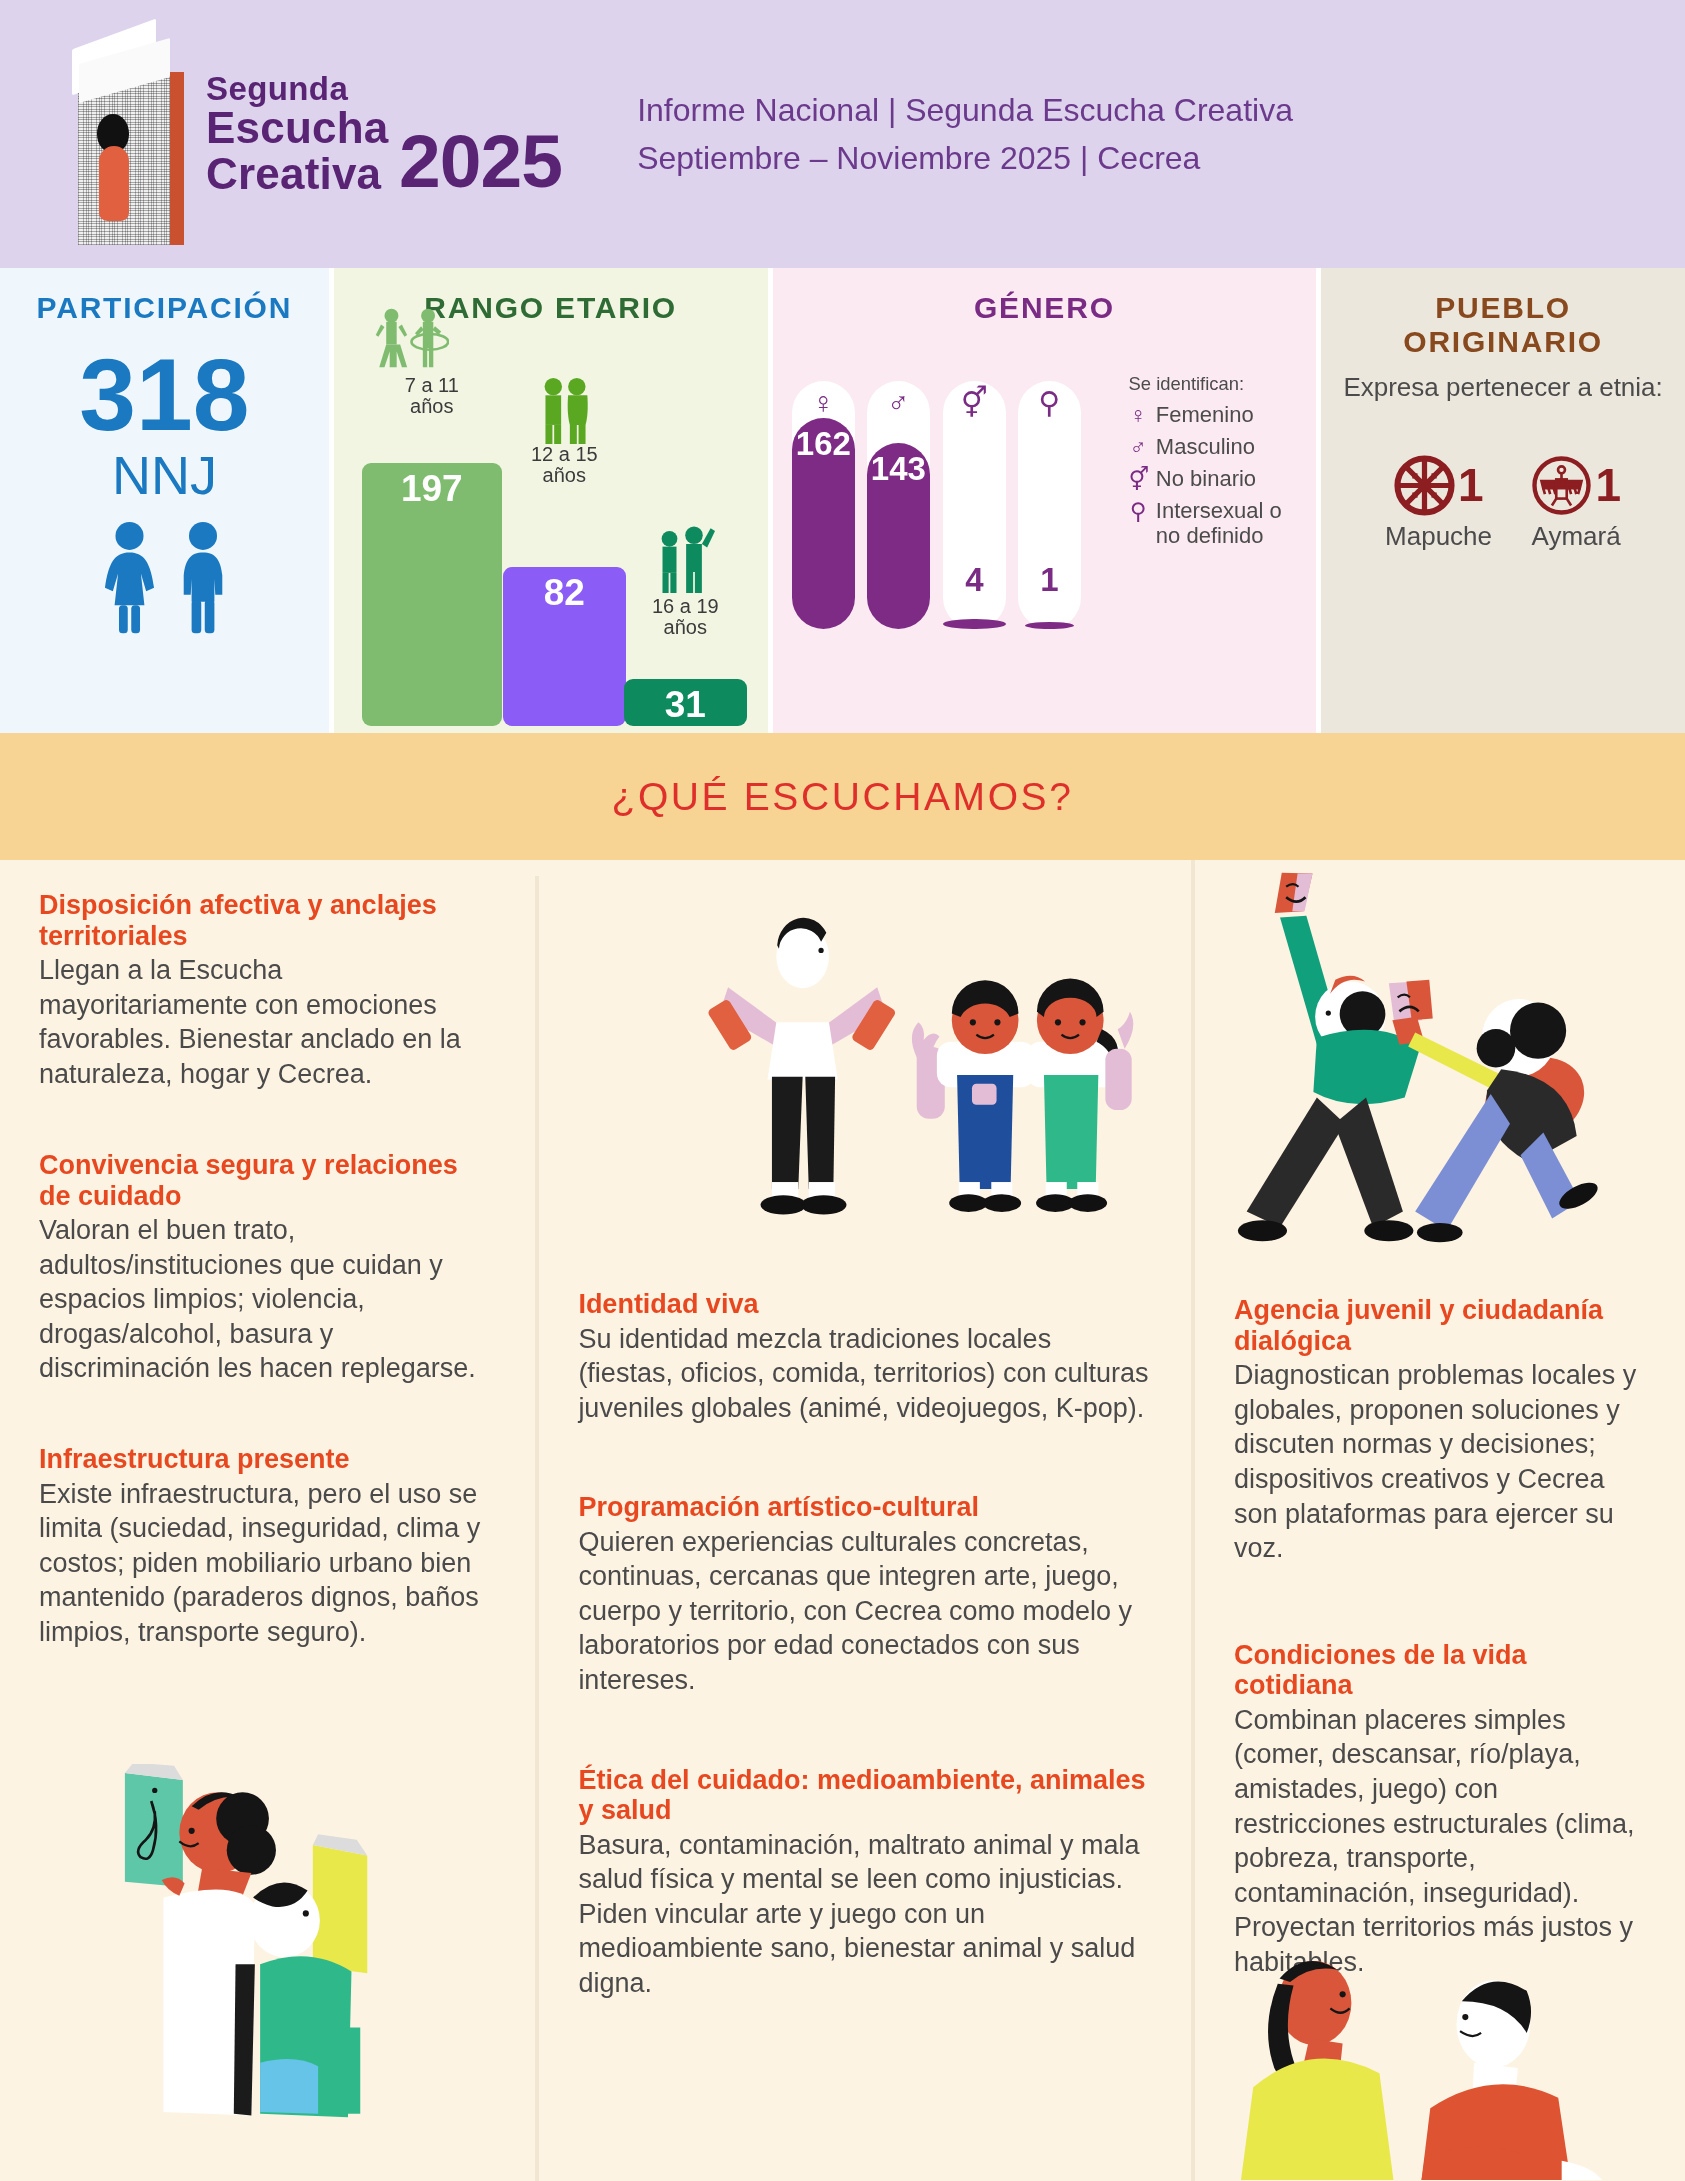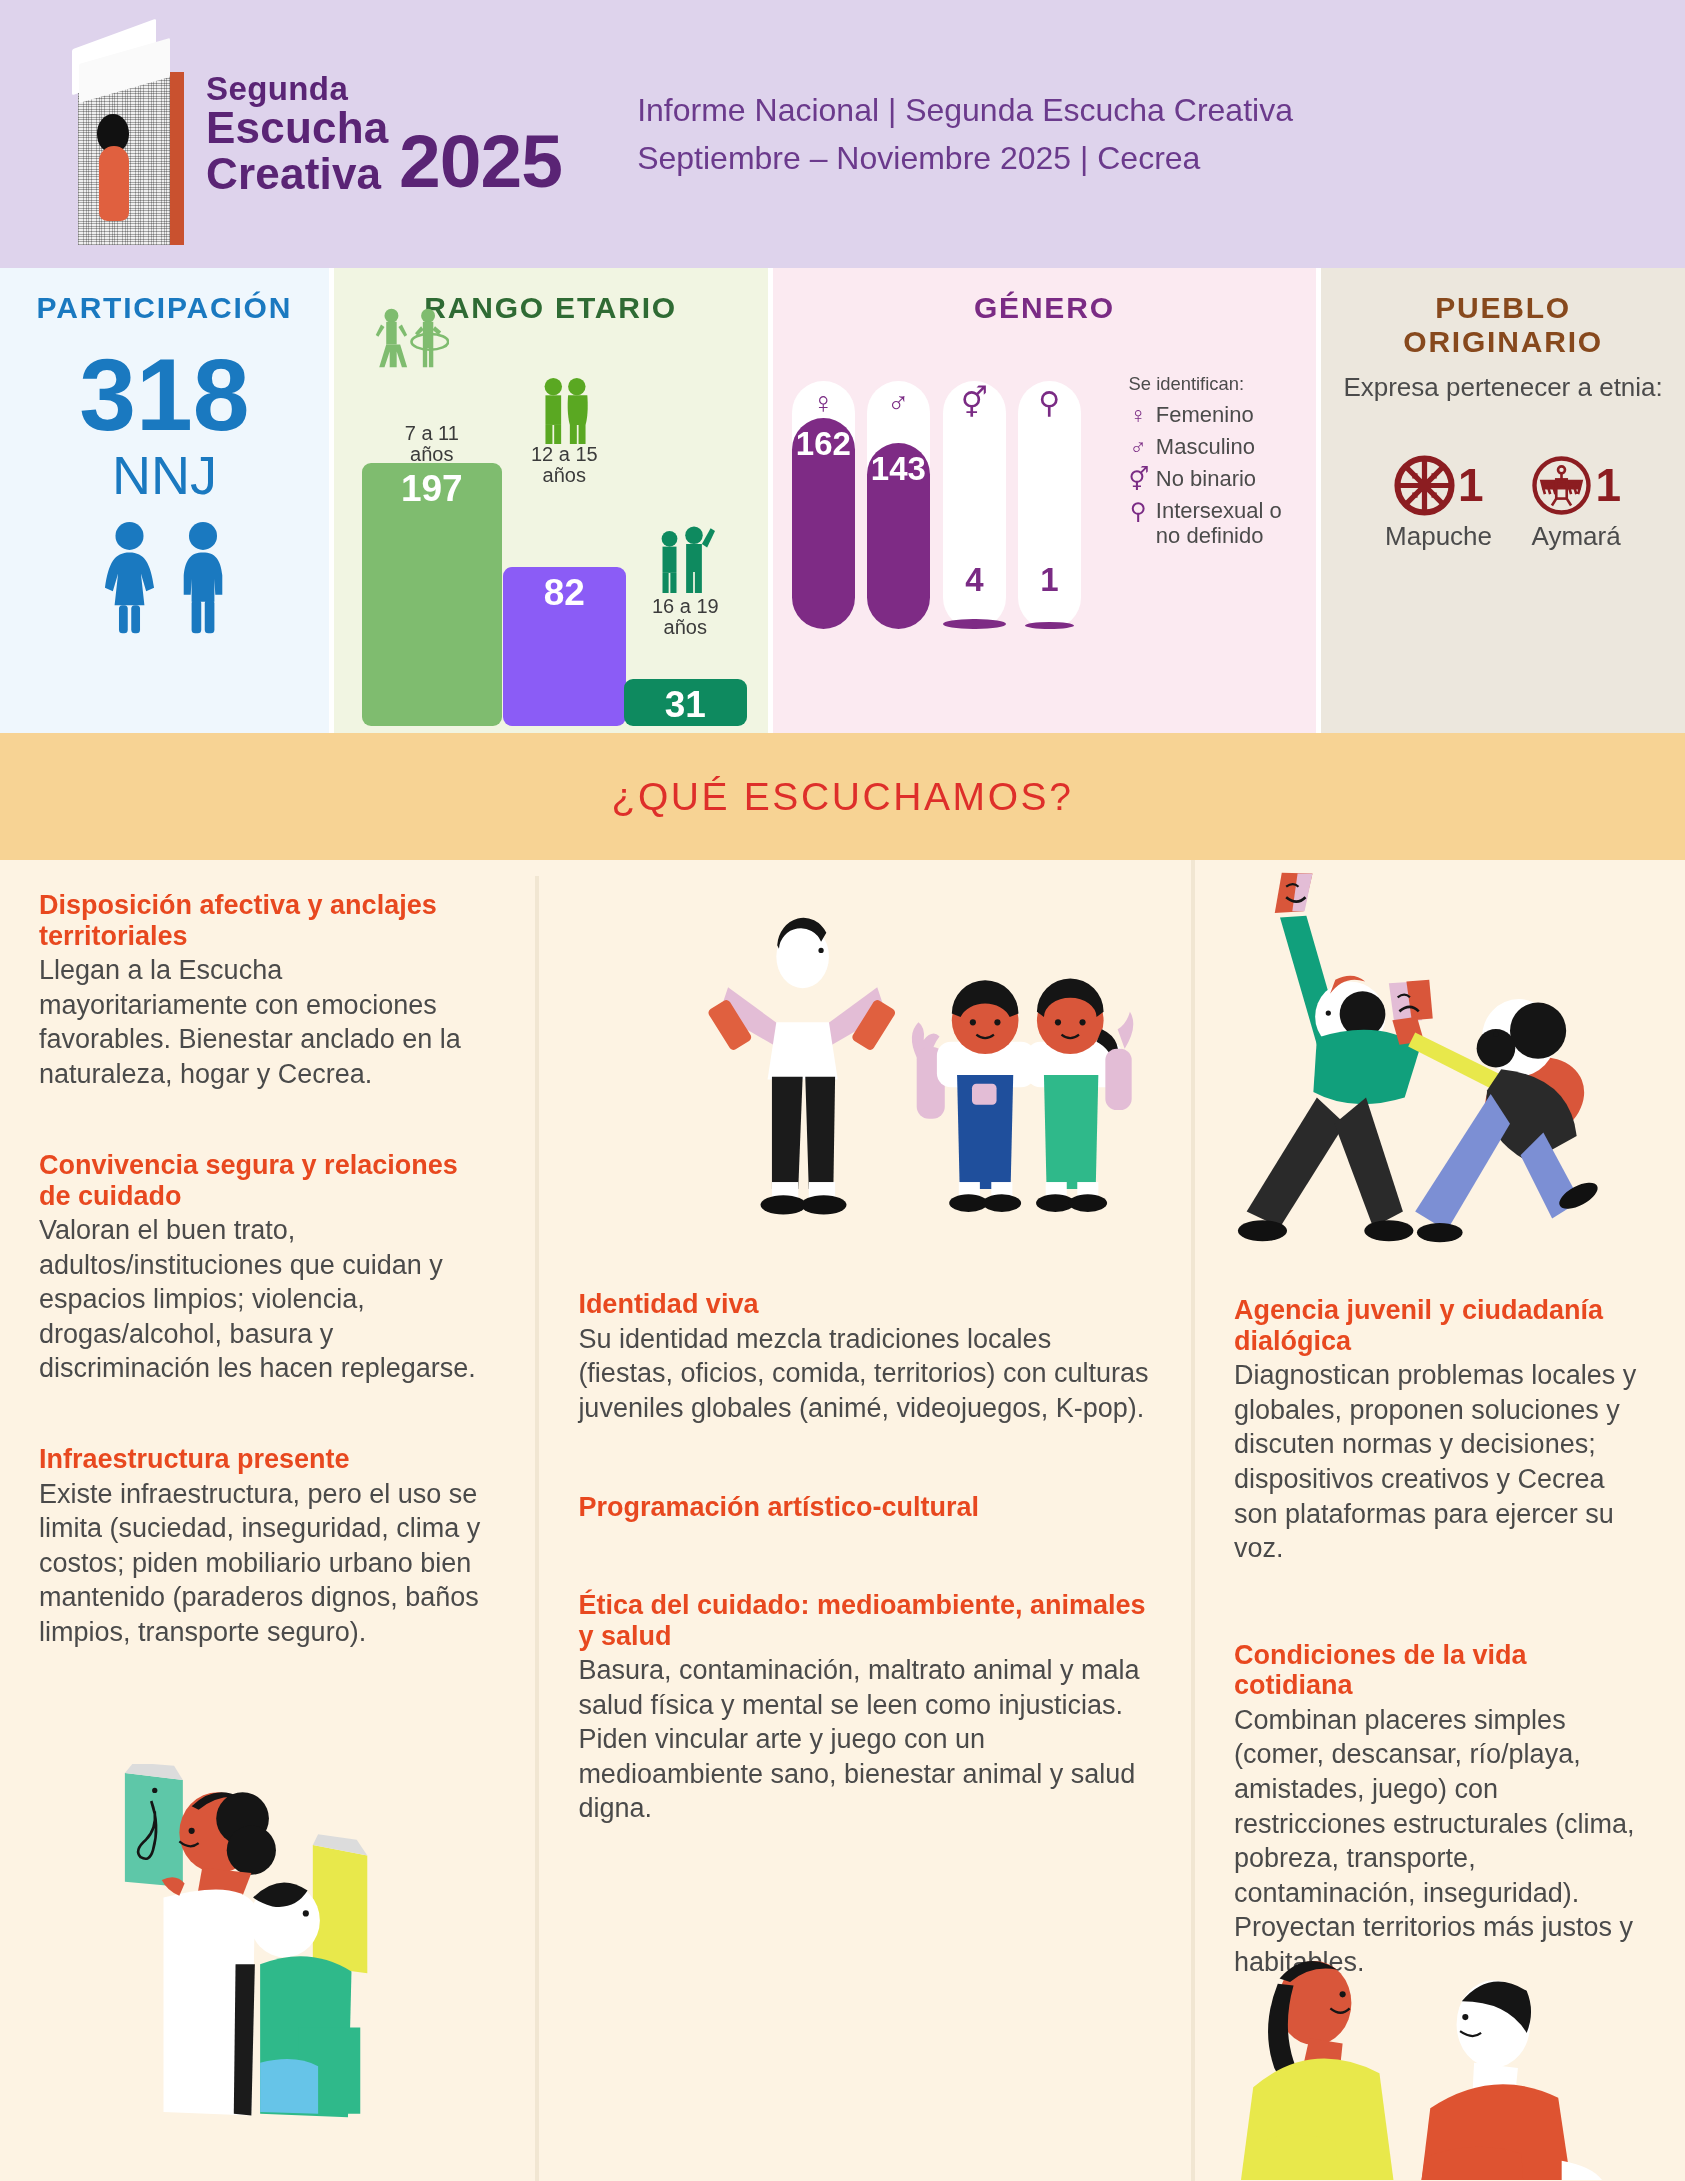--- a/index.html
+++ b/index.html
@@ -182,21 +182,21 @@
                 <path d="M8 20 l-6 12 3 2 7-11z"></path>
                 <path d="M32 20 l6 12 -3 2 -7-11z"></path>
               <circle cx="62" cy="10" r="8"></circle>
                 <path d="M56 17 h12 v30 h-12z"></path>
                 <path d="M56 47 h5 v22 h-5z M63 47 h5 v22 h-5z"></path>
                 <path d="M54 22 l-7 8 3 3 7-7z"></path>
                 <path d="M70 22 l7 6 -3 4 -7-6z"></path>
               <ellipse cx="64" cy="40" rx="21" ry="9" fill="none" stroke="#7fbc6f" stroke-width="3"></ellipse>
             </g>
           </svg>
-          <div class="age-lbl" style="top:-88px;margin-top:48px;">
+          <div class="age-lbl" style="top:-88px;">
             <span>7 a 11</span><br><span>años</span>
           </div>
           <div class="age-bar" style="height:263px;background:#7fbc6f;">
             <div class="val">197</div>
           </div>
         </div>
 
         <div class="age-col" style="left:169px;width:123px;">
           <svg width="61" height="70" viewBox="0 0 70 80" style="position:absolute;left:32px;top:-191px;">
             <g fill="#5aa822">
@@ -353,20 +353,21 @@
 
     <div class="col col-m">
       <div class="spacer-illus-m"></div>
       <div class="block">
         <h3>Identidad viva</h3>
         <p>Su identidad mezcla tradiciones locales (fiestas, oficios, comida, territorios) con culturas juveniles globales (animé, videojuegos, K-pop).</p>
       </div>
       <div style="height:28px"></div>
       <div class="block">
         <h3>Programación artístico-cultural</h3>
+        <p>Quieren experiencias culturales concretas, continuas, cercanas que integren arte, juego, cuerpo y territorio, con Cecrea como modelo y laboratorios por edad conectados con sus intereses.</p>
       </div>
       <div style="height:28px"></div>
       <div class="block">
         <h3>Ética del cuidado: medioambiente, animales y salud</h3>
         <p>Basura, contaminación, maltrato animal y mala salud física y mental se leen como injusticias. Piden vincular arte y juego con un medioambiente sano, bienestar animal y salud digna.</p>
       </div>
     </div>
 
     <div class="col col-r">
       <div class="spacer-illus-r"></div>

